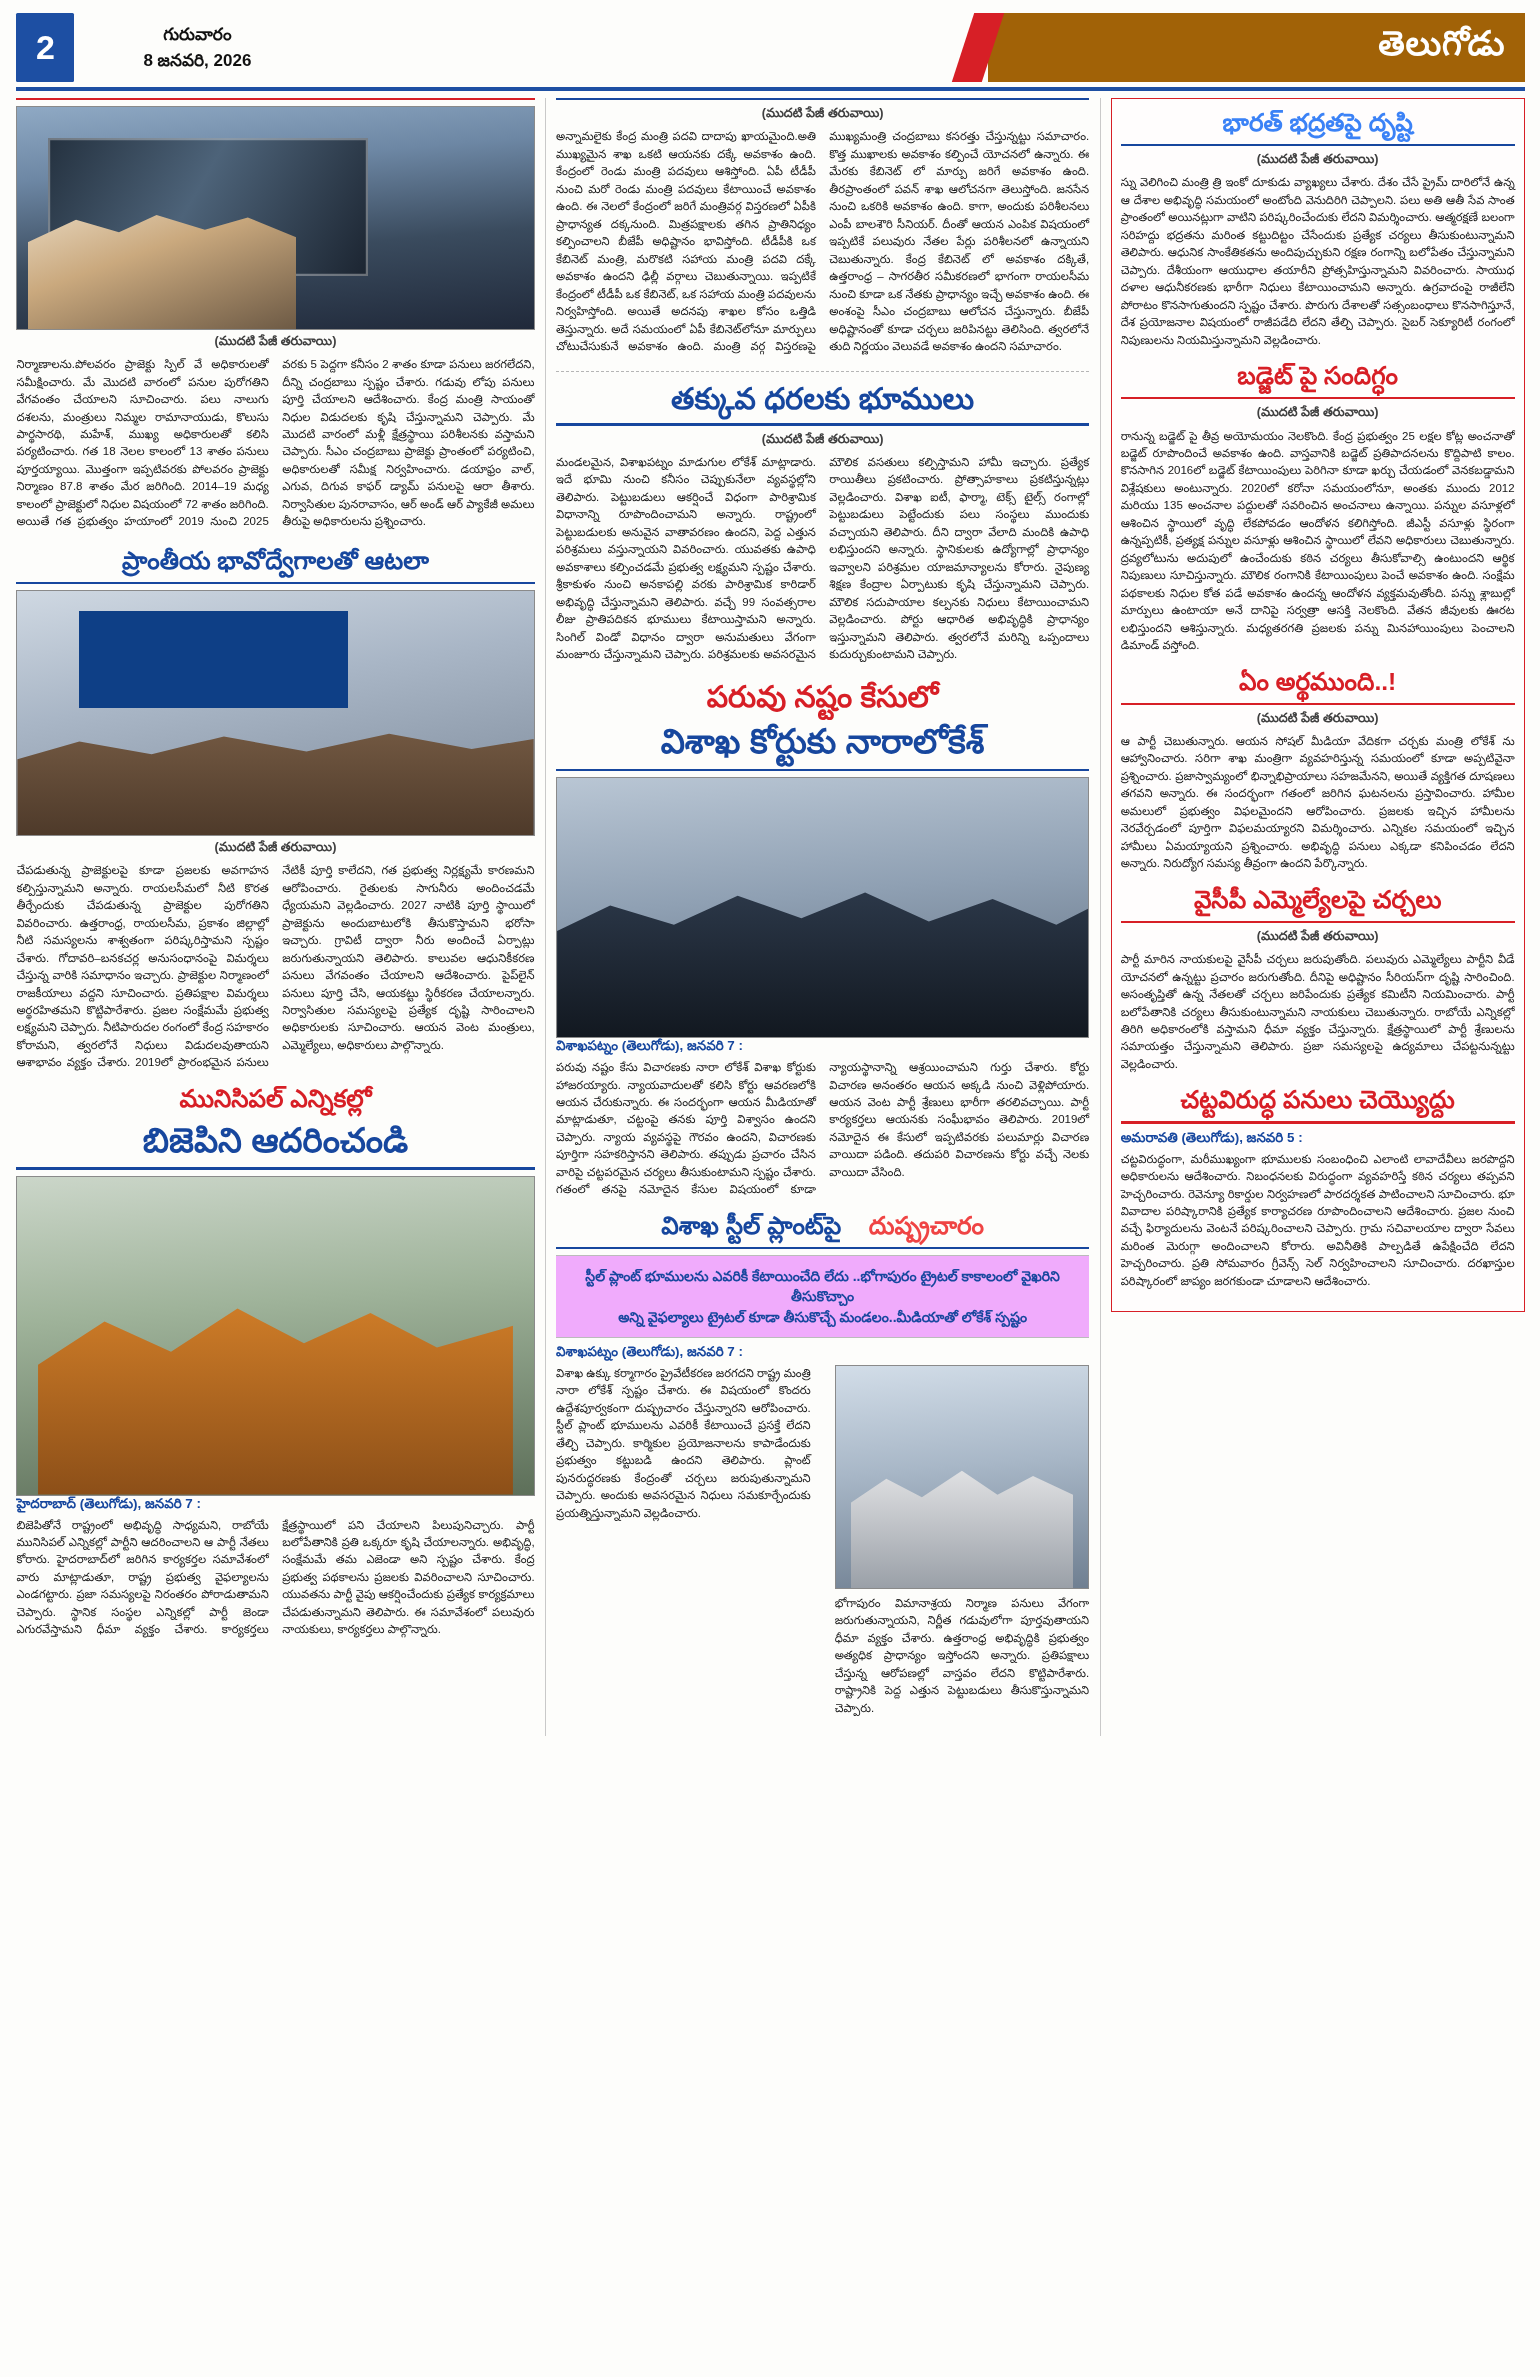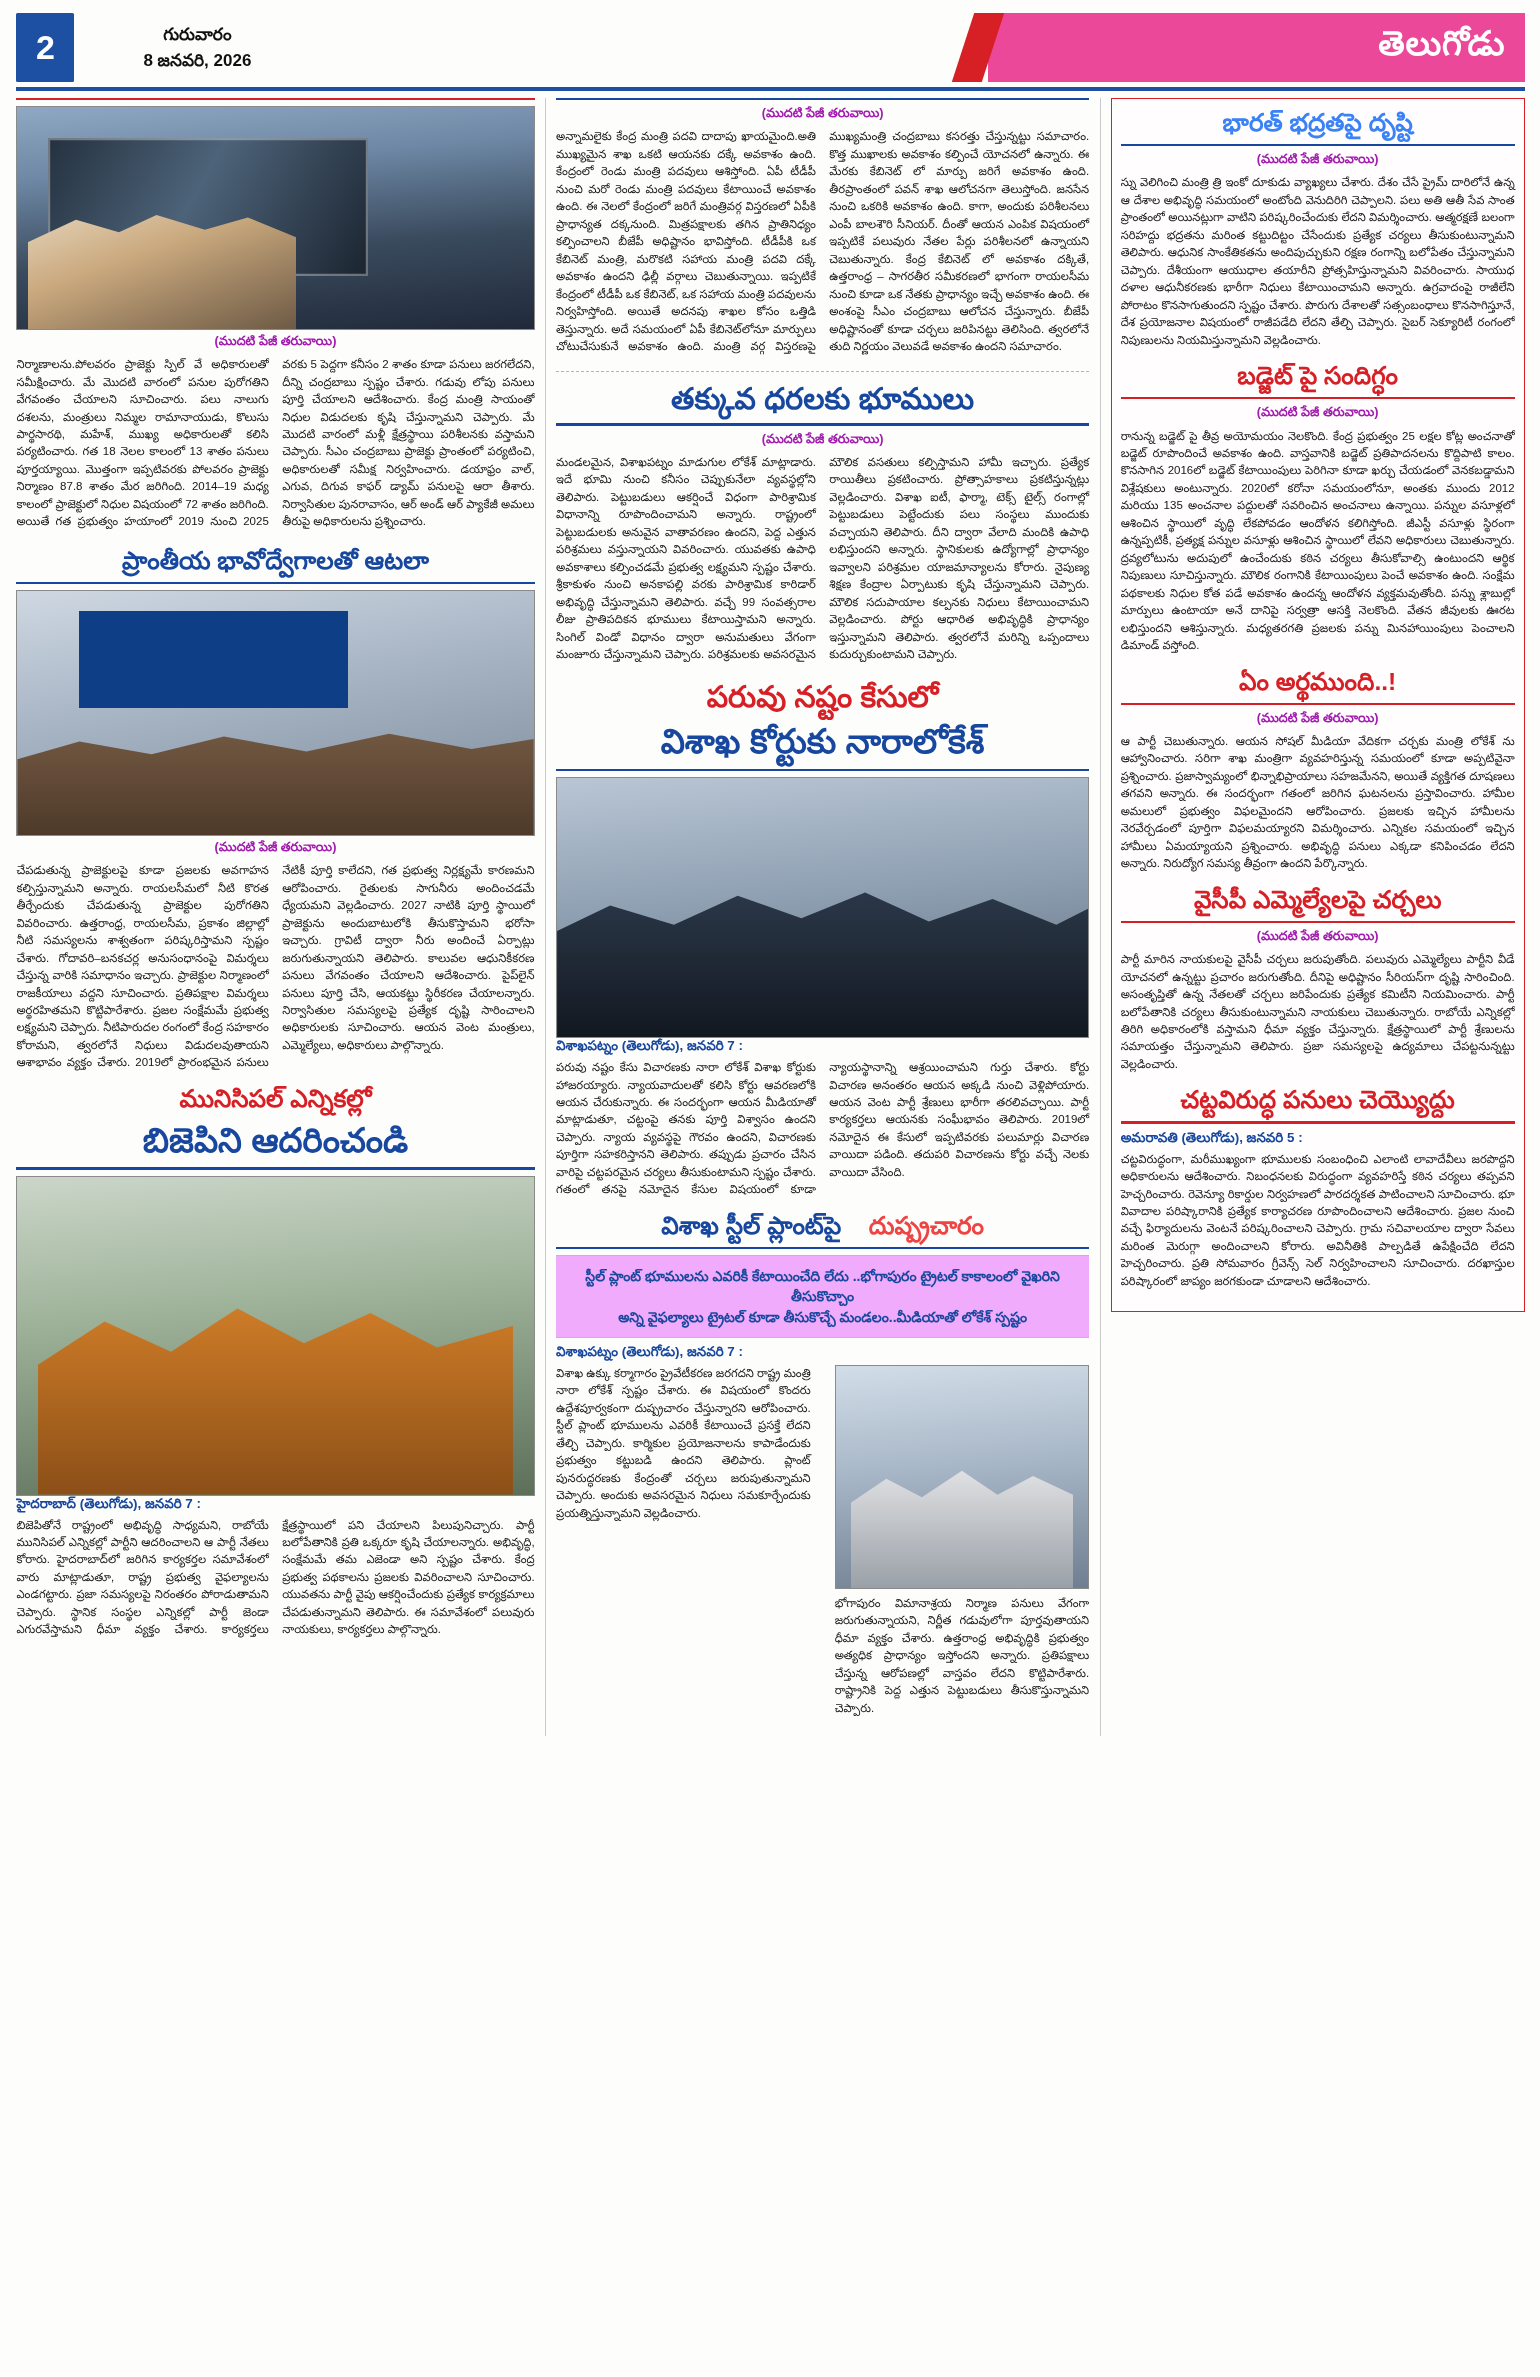--- a/index.html
+++ b/index.html
@@ -43,21 +43,21 @@
     align-items:center;
     justify-content:center;
     font-size:17px;
     line-height:1.5;
     color:#111;
     font-weight:bold;
   }
   .masthead-spacer { flex:1; }
   .brand-strip {
     width:537px;
-    background:#ec4899;
+    background:#a16207;
     display:flex;
     align-items:center;
     justify-content:flex-end;
     padding-right:19.4px;
     position:relative;
   }
   .brand-strip .brand-text {
     color:#ffffff;
     font-size:34px;
     font-weight:bold;
@@ -110,21 +110,21 @@
     margin:0 0 6px 0;
   }
   .hl-underline.blue { background:#17479e; }
 
   .caption {
     font-size:12.7px;
     text-align:center;
     margin:3.7px 0 5.2px 0;
     font-weight:bold;
   }
-  .caption .blue { color:#a21caf;margin-top:32px; }
+  .caption .blue { color:#404040;margin-top:32px; }
 
   .dateline {
     font-size:13.4px;
     font-weight:bold;
     margin-bottom:3px;
   }
   .dateline .blue { color:#17479e; }
 
   
   .body-2col {

